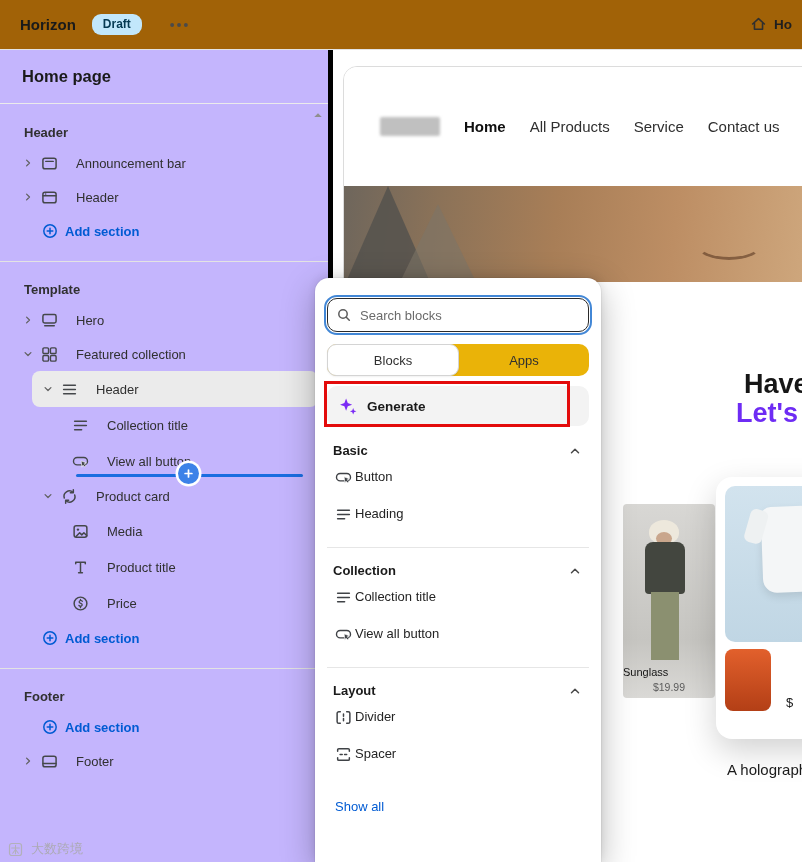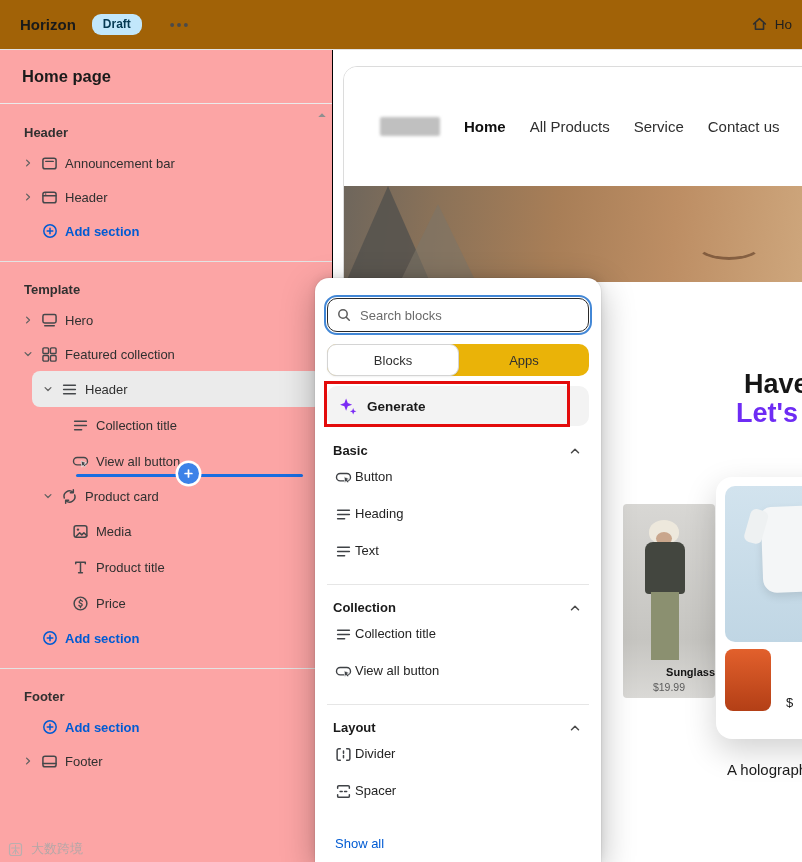--- a/index.html
+++ b/index.html
@@ -11,38 +11,38 @@
 
   
   .topbar{position:absolute;left:0;top:0;width:802px;height:50px;background:#a16207;
     border-bottom:1px solid #e3e3e3;display:flex;align-items:center;
     padding:0 10px 0 20px;box-sizing:border-box;z-index:50}
   .brand{font-size:15px;font-weight:700;color:#1a1a1a}
   .badge{margin-left:16px;background:var(--badge-bg,#c2e7fb);color:var(--badge-text,#053a53);
     font-size:12px;font-weight:600;padding:3px 11px;border-radius:9px;line-height:1.2}
   .more-btn{margin-left:26px;width:22px;height:22px;color:#4a4a4a;cursor:pointer}
   .topbar-right{margin-left:auto;display:flex;align-items:center;gap:7px;
-    font-size:13.5px;font-weight:400;color:#1f1f1f;cursor:pointer}
+    font-size:13.5px;font-weight:700;color:#1f1f1f;cursor:pointer}
   .house{width:17px;height:17px;color:#2f2f2f}
 
   
-  .sidebar{position:absolute;left:0;top:50px;width:333px;bottom:0;background:#fca5a5;
-    border-right:1px solid #000000;z-index:10;box-sizing:border-box}
+  .sidebar{position:absolute;left:0;top:50px;width:333px;bottom:0;background:#c4b5fd;
+    border-right:5px solid #000000;z-index:10;box-sizing:border-box}
   .sidebar-title{height:53px;display:flex;align-items:center;padding-left:22px;
     border-bottom:1px solid #ebebeb;font-size:16.5px;font-weight:700;color:#1a1a1a}
   .tree{position:relative;padding-top:14px}
   .group-label{height:28px;display:flex;align-items:center;padding-left:24px;
     font-size:13px;font-weight:700;color:#303030}
   .row{height:34px;display:flex;align-items:center;font-size:13px;color:#303030;
     cursor:pointer;border-radius:8px;box-sizing:border-box}
   .chev{width:16px;height:16px;color:#616161;display:flex;flex:none;
     align-items:center;justify-content:center}
   .chev svg{width:10px;height:10px}
   .ric{width:17px;height:17px;color:#44474a;margin-left:5px;flex:none}
-  .lbl{margin-left:7px;white-space:nowrap}
+  .lbl{margin-left:18px;white-space:nowrap}
   .depth1{padding-left:20px}
   .depth2{margin-left:32px;margin-right:10px;padding-left:8px}
   .depth2.selected{background:var(--selection-gray,#ebebeb)}
   .depth3{padding-left:72px;height:36px}
   .depth3 .ric{margin-left:0}
   .add-row{height:34px;display:flex;align-items:center;padding-left:42px;
     color:var(--accent-blue,#005bd3);font-weight:600;font-size:13px;gap:7px;cursor:pointer}
   .add-row .ric{width:16px;height:16px;margin-left:0;color:var(--accent-blue,#005bd3)}
   .sdivider{height:1px;background:#e3e3e3;margin:13px 0 13px 0}
   .scroll-up{position:absolute;top:60px;right:5px;width:10px;height:10px;color:#8f8f8f;cursor:pointer;z-index:6}
@@ -80,22 +80,22 @@
   .h-line2{position:absolute;left:392px;top:332px;font-size:27px;line-height:1.05;font-weight:700;
     color:var(--brand-purple-text,#6e2cf4);white-space:nowrap}
   .card1{position:absolute;left:279px;top:437px;width:92px;height:194px;border-radius:4px;
     overflow:hidden;background:linear-gradient(180deg,#d8d7d4,#c6c5c1 70%,#dad9d6);cursor:pointer}
   .hair{position:absolute;left:26px;top:16px;width:30px;height:24px;background:#ede8dc;
     border-radius:50% 50% 45% 45%}
   .face{position:absolute;left:33px;top:28px;width:16px;height:13px;background:#c9a68c;border-radius:50%}
   .jacket{position:absolute;left:22px;top:38px;width:40px;height:52px;background:#43463f;
     border-radius:8px 8px 4px 4px}
   .pants{position:absolute;left:28px;top:88px;width:28px;height:68px;background:#8b9070}
-  .p1name{position:absolute;left:0;right:0;top:162px;text-align:right;font-size:11px;
-    font-weight:700;color:#141414;white-space:nowrap}
+  .p1name{position:absolute;left:0;right:0;top:162px;text-align:left;font-size:11px;
+    font-weight:400;color:#141414;white-space:nowrap}
   .p1price{position:absolute;left:0;right:0;top:177px;text-align:center;font-size:10.5px;color:#5c5c5c}
   .card2{position:absolute;left:372px;top:410px;width:162px;height:262px;background:#fff;
     border-radius:16px;box-shadow:0 12px 32px rgba(0,0,0,.18);cursor:pointer}
   .c2img{position:absolute;left:9px;top:9px;right:9px;height:156px;border-radius:10px;
     background:linear-gradient(180deg,#d2e3ee,#c0d6e4)}
   .tee{position:absolute;left:50%;top:20px;transform:translateX(-50%) rotate(-2deg);
     width:70px;height:86px;background:#f4f6f7;border-radius:10px 10px 14px 14px;
     box-shadow:0 4px 8px rgba(0,0,0,.10)}
   .tee:before{content:"";position:absolute;left:-14px;top:2px;width:18px;height:34px;
     background:#eef1f2;border-radius:6px;transform:rotate(18deg)}
@@ -467,28 +467,20 @@
       <span>Button</span>
     </div>
     <div class="pitem">
       <span class="ric" data-icon="lines">
           <svg viewBox="0 0 16 16">
             <path d="M2.5 4h11M2.5 8h11M2.5 12h6.5" fill="none" stroke="currentColor" stroke-linecap="round" stroke-linejoin="round" stroke-width="1.5"></path>
           </svg>
         </span>
       <span>Heading</span>
     </div>
-    <div class="pitem">
-      <span class="ric" data-icon="lines">
-          <svg viewBox="0 0 16 16">
-            <path d="M2.5 4h11M2.5 8h11M2.5 12h6.5" fill="none" stroke="currentColor" stroke-linecap="round" stroke-linejoin="round" stroke-width="1.5"></path>
-          </svg>
-        </span>
-      <span>Text</span>
-    </div>
     <div class="pdivider"></div>
 
     <div class="phead">
       <span>Collection</span>
       <span class="chev" data-icon="chev-up">
           <svg viewBox="0 0 12 12">
             <path d="M2.5 7.7 6 4.2l3.5 3.5" fill="none" stroke="currentColor" stroke-linecap="round" stroke-linejoin="round" stroke-width="1.5"></path>
           </svg>
         </span>
     </div>

